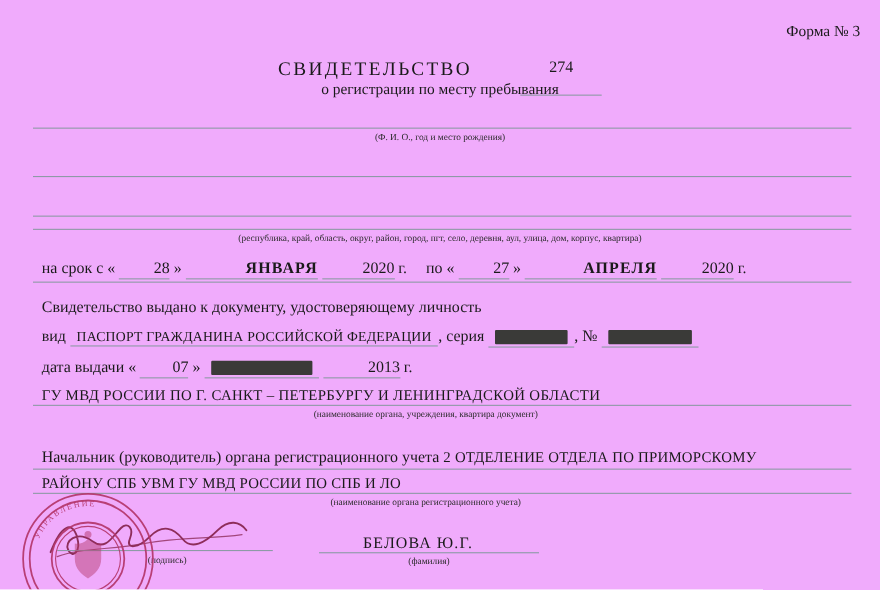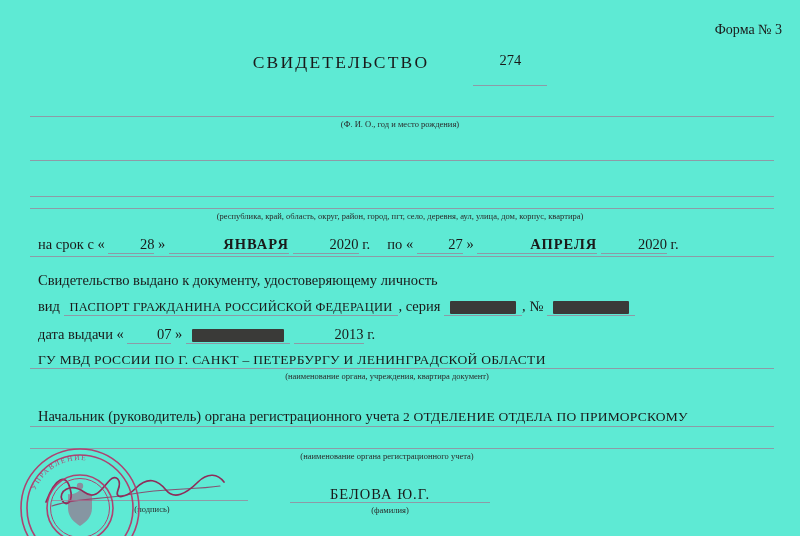--- a/index.html
+++ b/index.html
@@ -9,21 +9,21 @@
   }
   body {
     font-family: "Liberation Serif", serif;
     color: #1a1a1a;
   }
   #page {
     position: relative;
     width: 800px;
     height: 536px;
     overflow: hidden;
-    background: #5eead4;
+    background: #f0abfc;
   }
 
   
   .abs { position: absolute; }
   .redact {
     display: inline-block;
     background: #3a3a38;
     vertical-align: middle;
     height: 13px;
     border-radius: 1px;
@@ -219,20 +219,21 @@
 <body>
 
 <div id="page">
 
   <div class="abs" id="form-no">Форма № 3</div>
 
   <div class="abs" id="title">
     <span class="main">СВИДЕТЕЛЬСТВО</span>
     <span id="cert-number">274</span>
   </div>
+  <div class="abs" id="subtitle">о регистрации по месту пребывания</div>
 
   <div class="rule" id="rule-issued"></div>
   <div class="abs caption" id="cap-fio">(Ф. И. О., год и место рождения)</div>
 
 
   <div class="rule" id="rule-addr1"></div>
   <div class="rule" id="rule-addr2"></div>
   <div class="rule" id="rule-addr3"></div>
   <div class="abs caption" id="cap-addr">(республика, край, область, округ, район, город, пгт, село, деревня, аул, улица, дом, корпус, квартира)</div>
 
@@ -278,20 +279,21 @@
 
   <div class="abs" id="organ-line">ГУ  МВД  РОССИИ  ПО  Г. САНКТ – ПЕТЕРБУРГУ  И  ЛЕНИНГРАДСКОЙ ОБЛАСТИ</div>
   <div class="rule" id="rule-organ"></div>
   <div class="abs caption" id="cap-organ">(наименование органа, учреждения, квартира документ)</div>
 
   <div class="abs" id="chief-line">
     <span>Начальник (руководитель) органа регистрационного учета</span>
     <span class="org1">2 ОТДЕЛЕНИЕ ОТДЕЛА  ПО ПРИМОРСКОМУ</span>
   </div>
   <div class="rule" id="rule-chief1"></div>
+  <div class="abs" id="chief-row2">РАЙОНУ СПБ УВМ  ГУ  МВД РОССИИ  ПО СПБ  И  ЛО</div>
   <div class="rule" id="rule-chief2"></div>
   <div class="abs caption" id="cap-chief">(наименование органа регистрационного учета)</div>
 
   <svg class="abs" id="signature" viewBox="0 0 190 44">
     <path d="M6 34 C16 8, 26 6, 30 20 C34 34, 26 40, 22 32 C18 24, 30 14, 44 24 C56 33, 62 20, 70 12 C76 6, 82 12, 78 22 C74 32, 86 30, 96 20 C108 8, 118 12, 126 22 C134 32, 146 26, 158 14 C168 4, 178 6, 184 14" fill="none" stroke="#8e2d5a" stroke-width="1.7" stroke-linecap="round"></path>
     <path d="M12 38 C34 30, 60 32, 92 26 C124 20, 154 22, 180 18" fill="none" stroke="#8e2d5a" stroke-width="1.1" stroke-linecap="round" opacity=".8"></path>
   </svg>
 
   <div class="rule" id="rule-sign"></div>
   <div class="abs caption" id="cap-signature">(подпись)</div>

